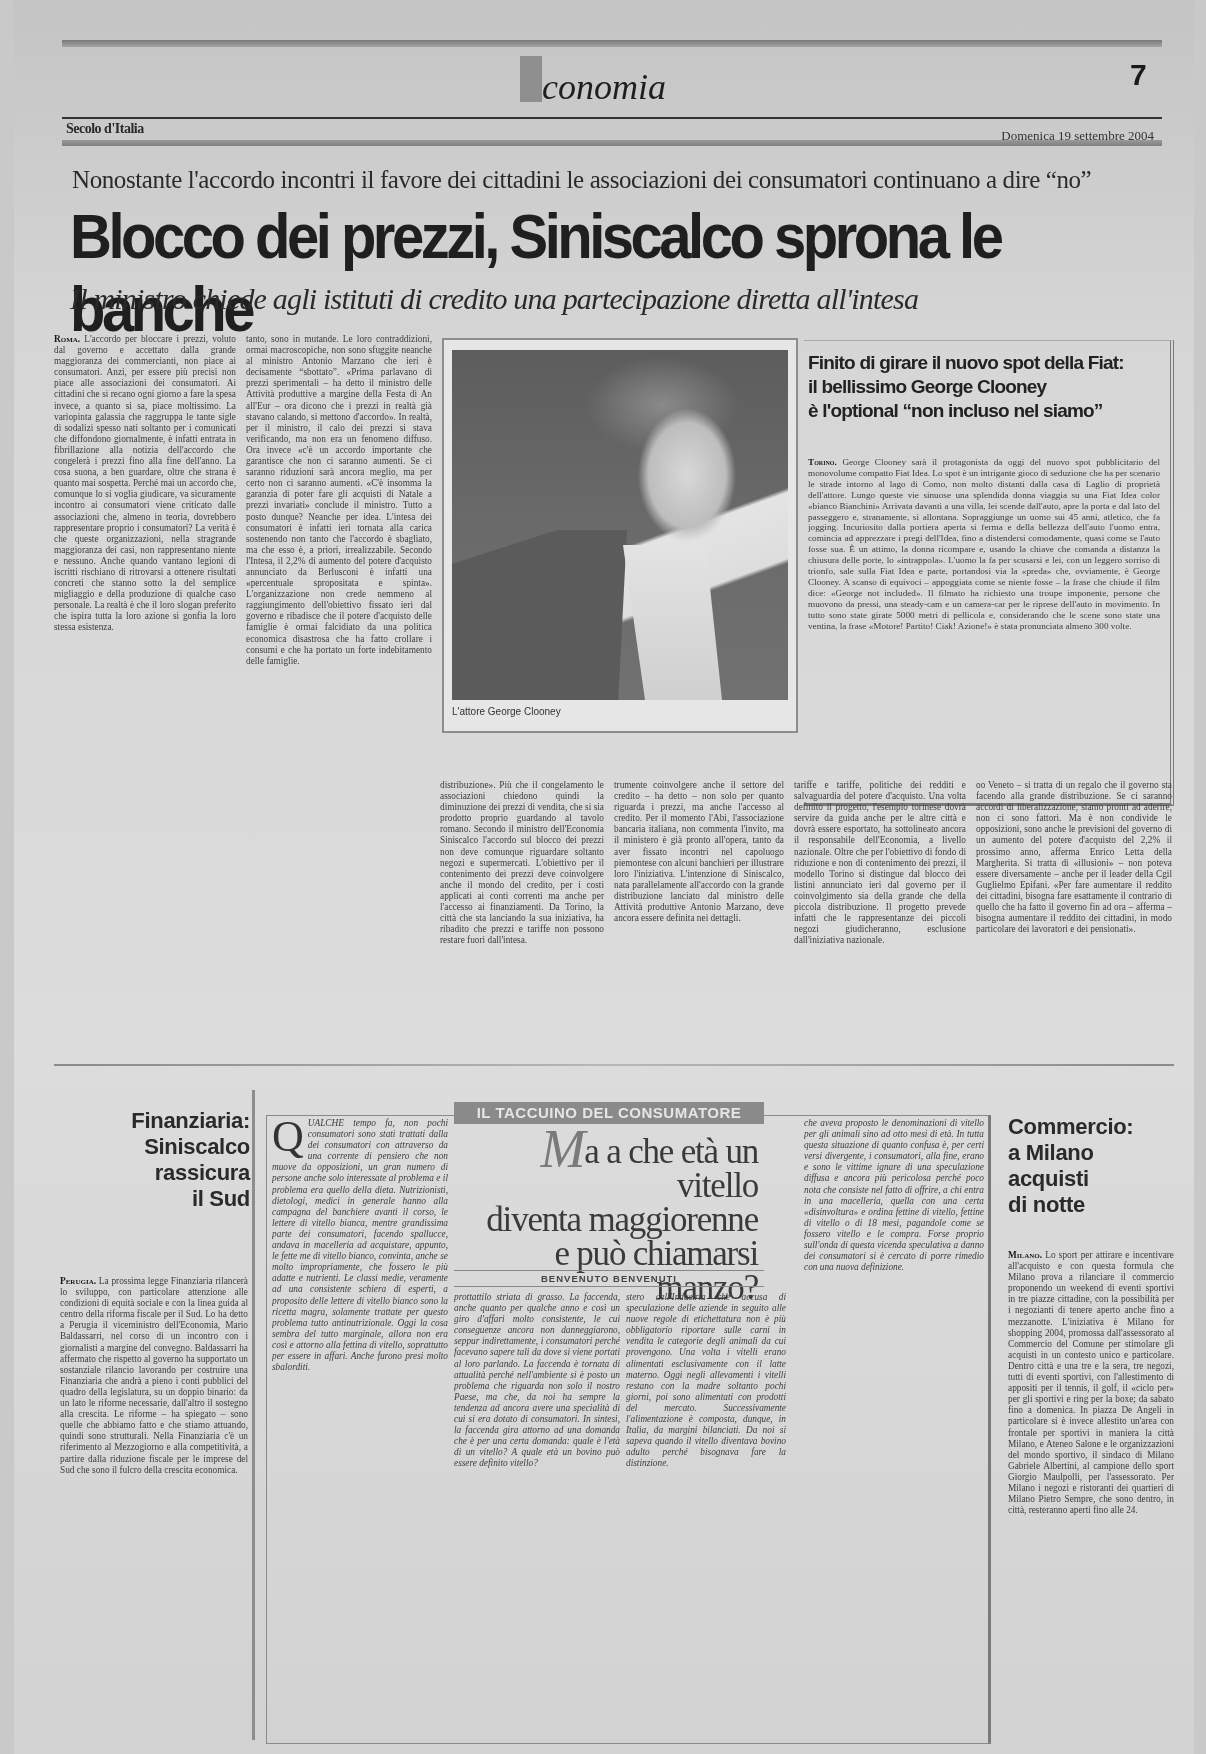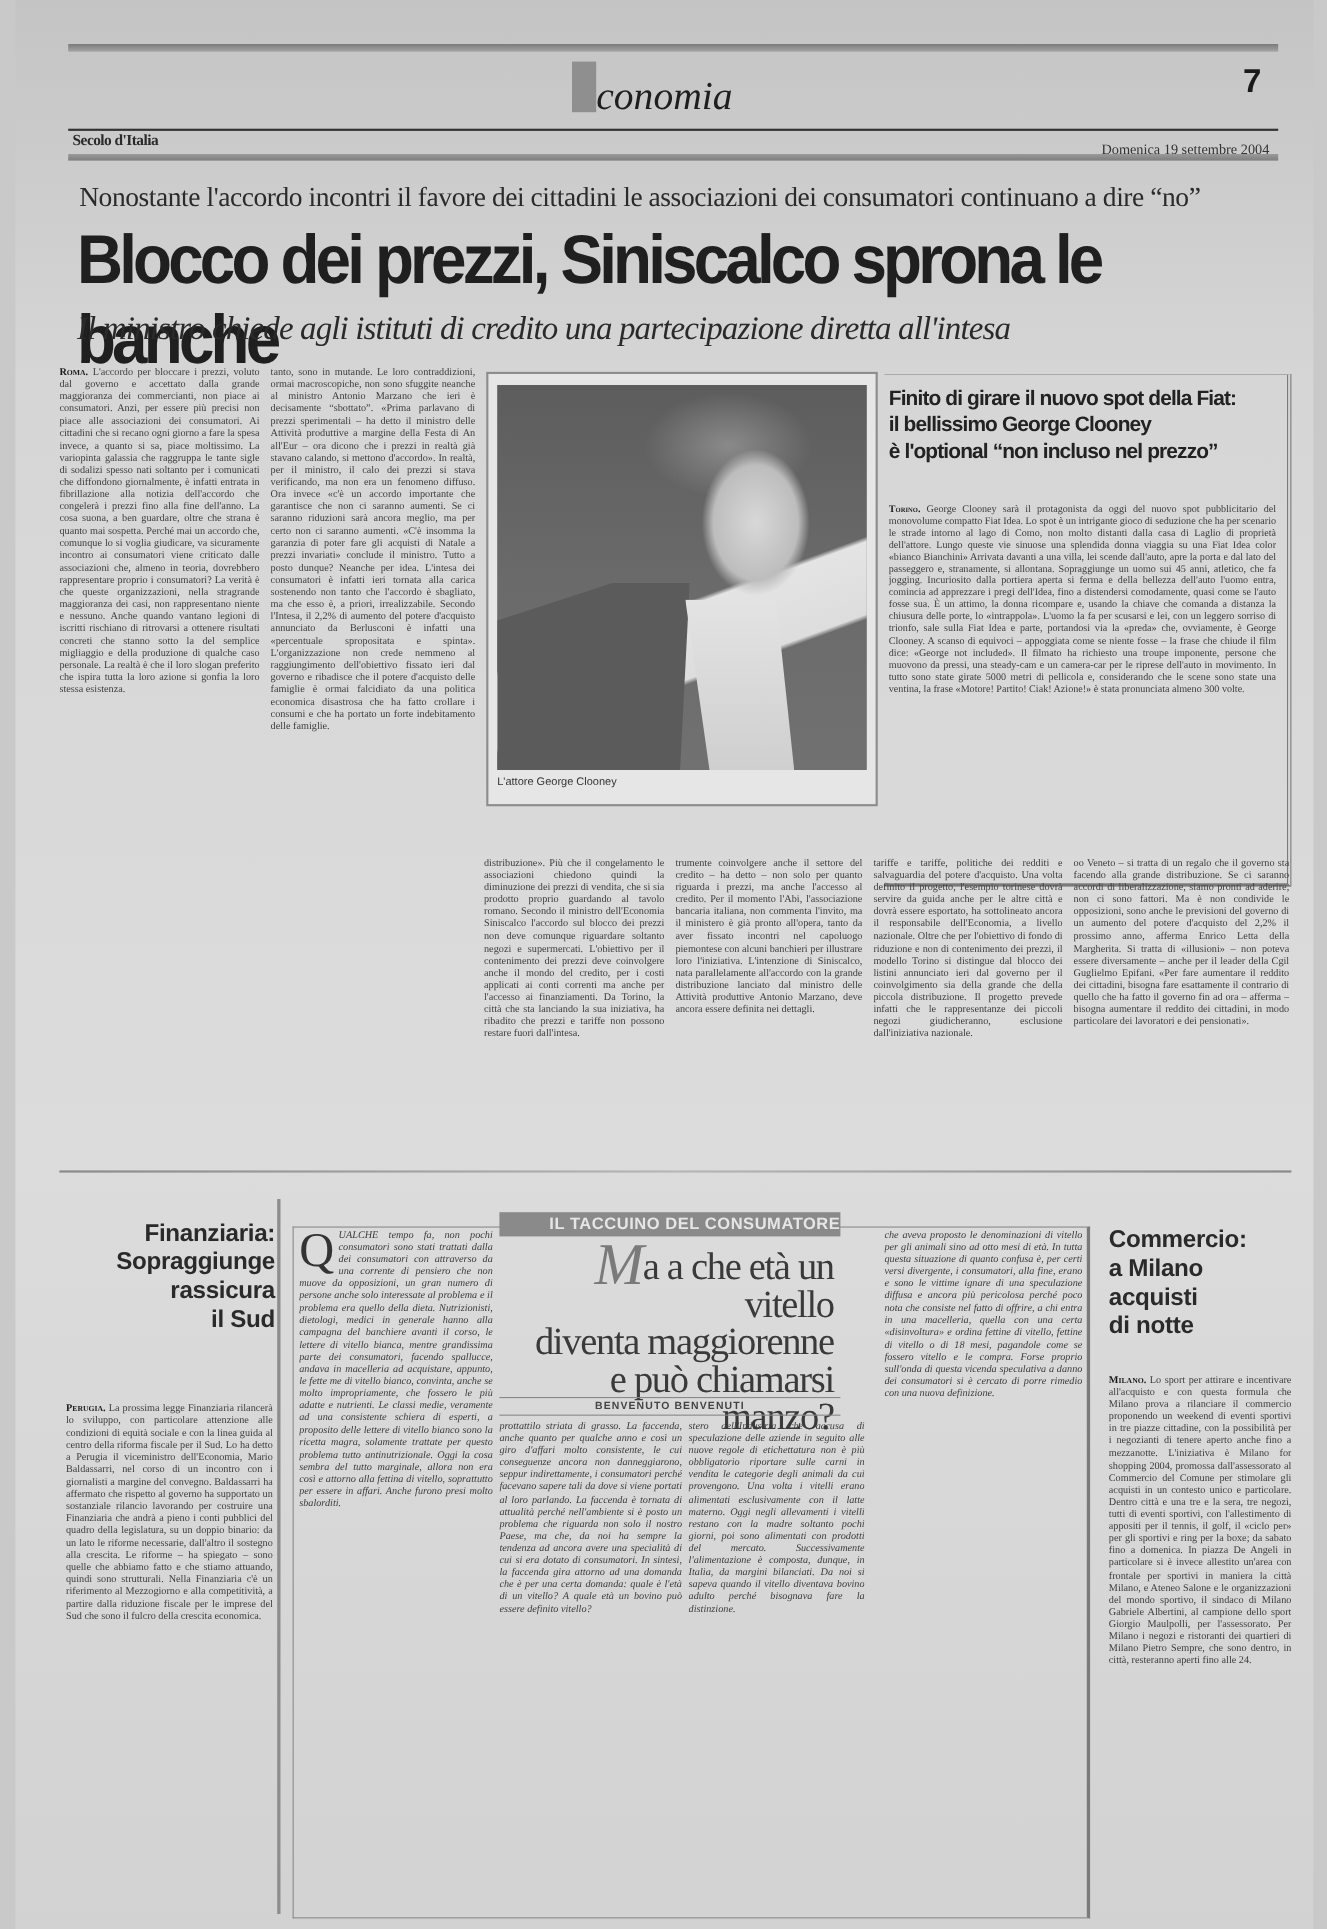--- a/index.html
+++ b/index.html
@@ -54,21 +54,21 @@
   .sidebox { left: 790px; top: 340px; width: 370px; height: 466px; border-right: 4px double #7a7a7a; border-bottom: 3px solid #7a7a7a; border-top: 1px solid #aaa; }
   .sidebox-title { position: absolute; left: 4px; top: 10px; width: 360px; font-family: "Liberation Sans", sans-serif; font-weight: bold; font-size: 19px; line-height: 24px; letter-spacing: -0.8px; color: #222; }
   .sidebox .col { position: absolute; left: 4px; top: 116px; width: 352px; height: 280px; font-size: 9.2px; line-height: 10.9px; }
 
   .hr { height: 2px; background: linear-gradient(90deg,#8a8a8a,#b7b7b7,#8a8a8a); }
 
   
   .box-left-title, .box-right-title { font-family: "Liberation Sans", sans-serif; font-weight: bold; font-size: 22px; line-height: 26px; color: #2a2a2a; letter-spacing: -0.3px; }
   .vline { width: 3px; background: #8d8d8d; }
   .taccuino-box { left: 252px; top: 1115px; width: 725px; height: 629px; border: 1px solid #8a8a8a; border-right: 3px solid #7a7a7a; }
-  .taccuino-banner { left: 440px; top: 1102px; width: 310px; height: 22px; background: #8a8a8a; color: #e6e6e6; font-family: "Liberation Sans", sans-serif; font-weight: bold; font-size: 15px; text-align: right; line-height: 22px; letter-spacing: 0.5px; }
+  .taccuino-banner { left: 440px; top: 1102px; width: 310px; height: 22px; background: #8a8a8a; color: #e6e6e6; font-family: "Liberation Sans", sans-serif; font-weight: bold; font-size: 15px; text-align: center; line-height: 22px; letter-spacing: 0.5px; }
   .taccuino-title { left: 444px; top: 1132px; width: 300px; text-align: right; font-size: 35px; line-height: 34px; color: #3a3a3a; letter-spacing: -1.2px; }
   .taccuino-title .dropcap { font-style: italic; font-size: 54px; color: #7a7a7a; vertical-align: -4px; }
   .byline { left: 440px; top: 1270px; width: 310px; text-align: center; font-family: "Liberation Sans", sans-serif; font-weight: bold; font-size: 9.5px; letter-spacing: 1px; color: #444; border-top: 1px solid #888; border-bottom: 1px solid #888; padding: 2px 0; }
   .it { font-style: italic; }
   .dropQ { float: left; font-size: 44px; line-height: 38px; margin-right: 4px; color: #333; font-style: normal; }
 </style>
 </head>
 <body>
 
 <div class="page">
@@ -100,21 +100,21 @@
       <div class="jacket"></div>
       <div class="shirt"></div>
     </div>
     <div class="photo-caption">L'attore George Clooney</div>
   </div>
 
   <div class="abs sidebox">
     <div class="sidebox-title">
       <div>Finito di girare il nuovo spot della Fiat:</div>
       <div>il bellissimo George Clooney</div>
-      <div>è l'optional “non incluso nel prezzo”</div>
+      <div>è l'optional “non incluso nel siamo”</div>
     </div>
     <div class="col">
       <p><span class="lead">Torino.</span> <span>George Clooney sarà il protagonista da oggi del nuovo spot pubblicitario del monovolume compatto Fiat Idea. Lo spot è un intrigante gioco di seduzione che ha per scenario le strade intorno al lago di Como, non molto distanti dalla casa di Laglio di proprietà dell'attore. Lungo queste vie sinuose una splendida donna viaggia su una Fiat Idea color «bianco Bianchini» Arrivata davanti a una villa, lei scende dall'auto, apre la porta e dal lato del passeggero e, stranamente, si allontana. Sopraggiunge un uomo sui 45 anni, atletico, che fa jogging. Incuriosito dalla portiera aperta si ferma e della bellezza dell'auto l'uomo entra, comincia ad apprezzare i pregi dell'Idea, fino a distendersi comodamente, quasi come se l'auto fosse sua. È un attimo, la donna ricompare e, usando la chiave che comanda a distanza la chiusura delle porte, lo «intrappola». L'uomo la fa per scusarsi e lei, con un leggero sorriso di trionfo, sale sulla Fiat Idea e parte, portandosi via la «preda» che, ovviamente, è George Clooney. A scanso di equivoci – appoggiata come se niente fosse – la frase che chiude il film dice: «George not included». Il filmato ha richiesto una troupe imponente, persone che muovono da pressi, una steady-cam e un camera-car per le riprese dell'auto in movimento. In tutto sono state girate 5000 metri di pellicola e, considerando che le scene sono state una ventina, la frase «Motore! Partito! Ciak! Azione!» è stata pronunciata almeno 300 volte.</span></p>
     </div>
   </div>
 
   <div class="abs col" style="left:426px; top:780px; width:164px; height:270px;">
     <p>distribuzione». Più che il congelamento le associazioni chiedono quindi la diminuzione dei prezzi di vendita, che si sia prodotto proprio guardando al tavolo romano. Secondo il ministro dell'Economia Siniscalco l'accordo sul blocco dei prezzi non deve comunque riguardare soltanto negozi e supermercati. L'obiettivo per il contenimento dei prezzi deve coinvolgere anche il mondo del credito, per i costi applicati ai conti correnti ma anche per l'accesso ai finanziamenti. Da Torino, la città che sta lanciando la sua iniziativa, ha ribadito che prezzi e tariffe non possono restare fuori dall'intesa.</p>
   </div>
   <div class="abs col" style="left:600px; top:780px; width:170px; height:270px;">
@@ -124,21 +124,21 @@
     <p>tariffe e tariffe, politiche dei redditi e salvaguardia del potere d'acquisto. Una volta definito il progetto, l'esempio torinese dovrà servire da guida anche per le altre città e dovrà essere esportato, ha sottolineato ancora il responsabile dell'Economia, a livello nazionale. Oltre che per l'obiettivo di fondo di riduzione e non di contenimento dei prezzi, il modello Torino si distingue dal blocco dei listini annunciato ieri dal governo per il coinvolgimento sia della grande che della piccola distribuzione. Il progetto prevede infatti che le rappresentanze dei piccoli negozi giudicheranno, esclusione dall'iniziativa nazionale.</p>
   </div>
   <div class="abs col" style="left:962px; top:780px; width:196px; height:270px;">
     <p>oo Veneto – si tratta di un regalo che il governo sta facendo alla grande distribuzione. Se ci saranno accordi di liberalizzazione, siamo pronti ad aderire, non ci sono fattori. Ma è non condivide le opposizioni, sono anche le previsioni del governo di un aumento del potere d'acquisto del 2,2% il prossimo anno, afferma Enrico Letta della Margherita. Si tratta di «illusioni» – non poteva essere diversamente – anche per il leader della Cgil Guglielmo Epifani. «Per fare aumentare il reddito dei cittadini, bisogna fare esattamente il contrario di quello che ha fatto il governo fin ad ora – afferma – bisogna aumentare il reddito dei cittadini, in modo particolare dei lavoratori e dei pensionati».</p>
   </div>
 
   <div class="abs hr" style="left:40px; top:1064px; width:1120px;"></div>
 
   <div class="abs box-left-title" style="left:46px; top:1108px; width:190px;text-align:right;">
     <div>Finanziaria:</div>
-    <div>Sopraggiunge</div>
+    <div>Siniscalco</div>
     <div>rassicura</div>
     <div>il Sud</div>
   </div>
   <div class="abs col" style="left:46px; top:1244px; width:188px; height:490px;margin-top:32px;">
     <p><span class="lead">Perugia.</span> <span>La prossima legge Finanziaria rilancerà lo sviluppo, con particolare attenzione alle condizioni di equità sociale e con la linea guida al centro della riforma fiscale per il Sud. Lo ha detto a Perugia il viceministro dell'Economia, Mario Baldassarri, nel corso di un incontro con i giornalisti a margine del convegno. Baldassarri ha affermato che rispetto al governo ha supportato un sostanziale rilancio lavorando per costruire una Finanziaria che andrà a pieno i conti pubblici del quadro della legislatura, su un doppio binario: da un lato le riforme necessarie, dall'altro il sostegno alla crescita. Le riforme – ha spiegato – sono quelle che abbiamo fatto e che stiamo attuando, quindi sono strutturali. Nella Finanziaria c'è un riferimento al Mezzogiorno e alla competitività, a partire dalla riduzione fiscale per le imprese del Sud che sono il fulcro della crescita economica.</span></p>
   </div>
   <div class="abs vline" style="left:238px; top:1090px; height:650px;"></div>
 
   <div class="abs taccuino-box"></div>
   <div class="abs taccuino-banner">IL TACCUINO DEL CONSUMATORE</div>

